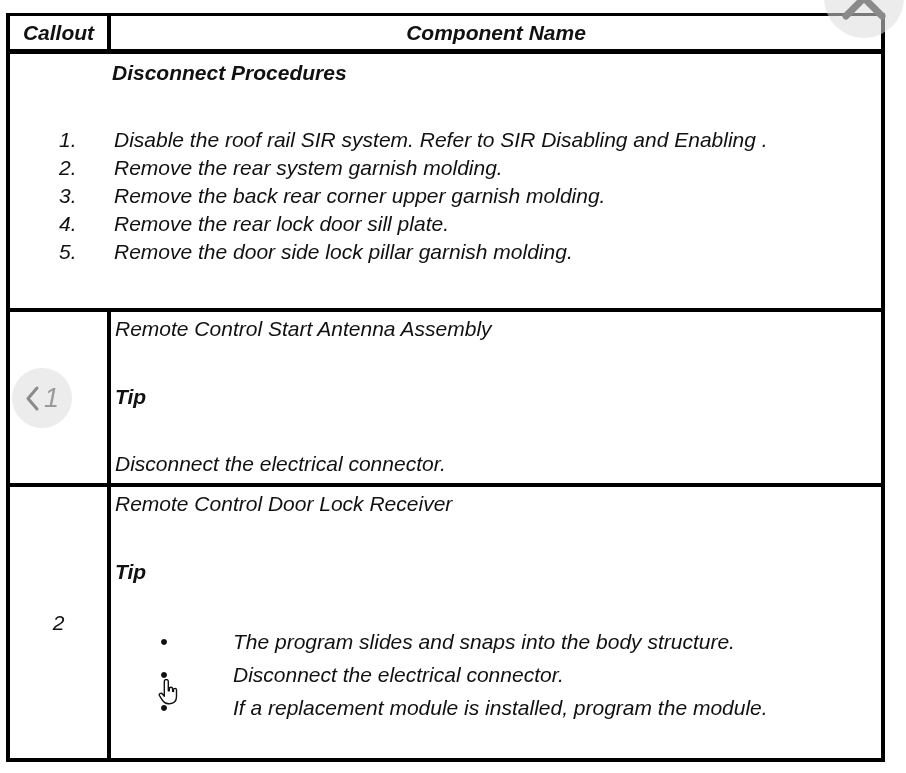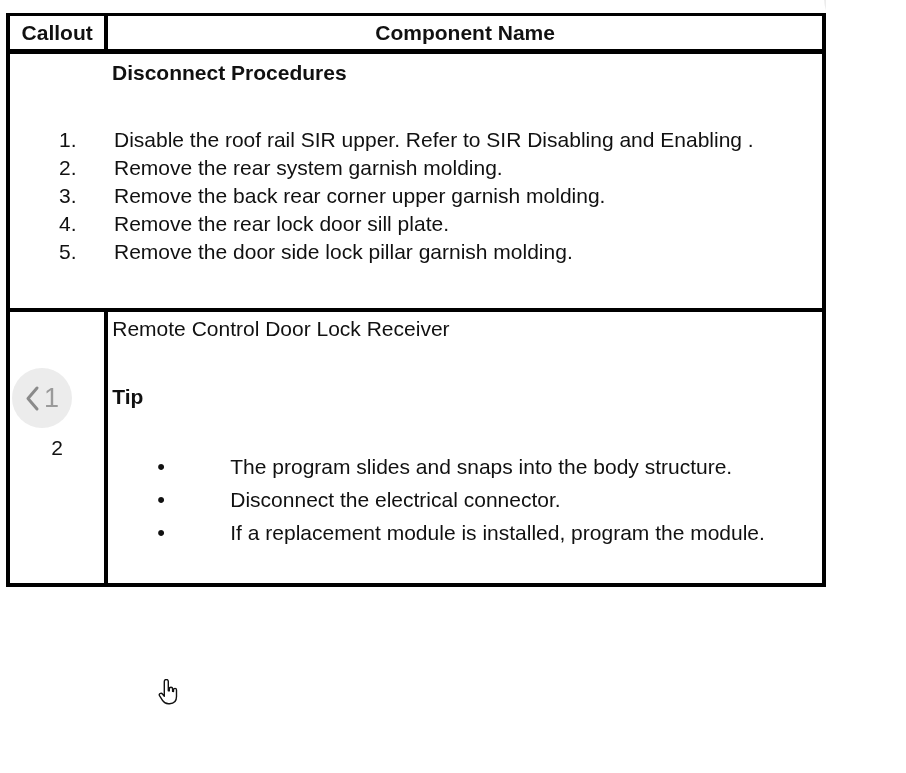--- a/index.html
+++ b/index.html
@@ -1,19 +1,20 @@
 <!DOCTYPE html>
 <html><head>
 <meta charset="utf-8">
 <style>
   html,body { margin:0; padding:0; background:#ffffff; }
   .page {
-    position:relative; width:826px; height:773px; background:#ffffff;
+    position:relative; width:906px; height:773px; background:#ffffff;
     overflow:hidden; font-family:"Liberation Sans","DejaVu Sans",sans-serif;
     color:#111111;
+    font-style:italic;
   }
 
   
   table.callout-table {
     position:absolute; left:6px; top:13px;
     border-collapse:collapse; table-layout:fixed;
   }
   .callout-table th, .callout-table td {
     border:4px solid #000000; padding:0; font-size:21px; color:#111111;
   }
@@ -73,21 +74,21 @@
       <th class="h-callout">Callout</th>
       <th class="h-component">Component Name</th>
     </tr>
 
     <tr>
       <td class="prelim-cell" colspan="2">
         <p class="prelim-title">Disconnect Procedures</p>
         <div class="steps">
           <div class="step">
             <span class="step-num">1.</span>
-            <span class="step-text">Disable the roof rail SIR upper. Refer to SIR Disabling and Enabling .</span>
+            <span class="step-text">Disable the roof rail SIR system. Refer to SIR Disabling and Enabling .</span>
           </div>
           <div class="step">
             <span class="step-num">2.</span>
             <span class="step-text">Remove the rear system garnish molding.</span>
           </div>
           <div class="step">
             <span class="step-num">3.</span>
             <span class="step-text">Remove the back rear corner upper garnish molding.</span>
           </div>
           <div class="step">
@@ -95,20 +96,28 @@
             <span class="step-text">Remove the rear lock door sill plate.</span>
           </div>
           <div class="step">
             <span class="step-num">5.</span>
             <span class="step-text">Remove the door side lock pillar garnish molding.</span>
           </div>
         </div>
       </td>
     </tr>
 
+    <tr class="row-antenna">
+      <td class="cell-callout"></td>
+      <td class="cell-content">
+        <p class="c-title">Remote Control Start Antenna Assembly</p>
+        <p class="c-tip">Tip</p>
+        <p class="c-text">Disconnect the electrical connector.</p>
+      </td>
+    </tr>
 
     <tr class="row-receiver">
       <td class="cell-callout">
         <span>2</span>
       </td>
       <td class="cell-content">
         <p class="c-title">Remote Control Door Lock Receiver</p>
         <p class="c-tip">Tip</p>
         <div class="bullets">
           <div class="b-item">

